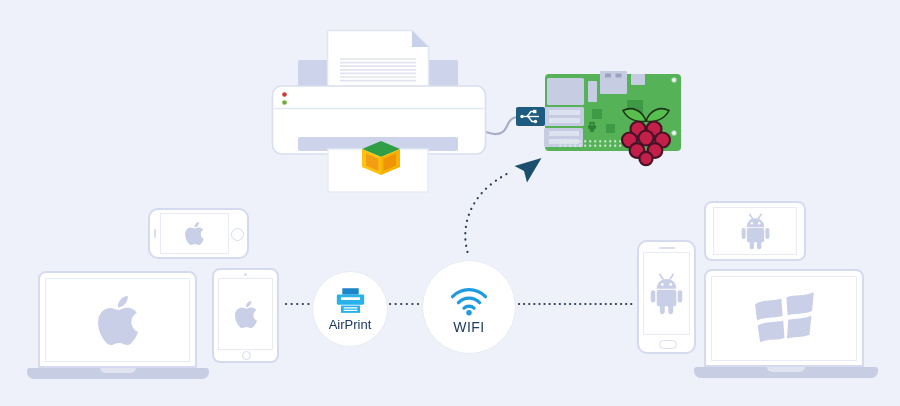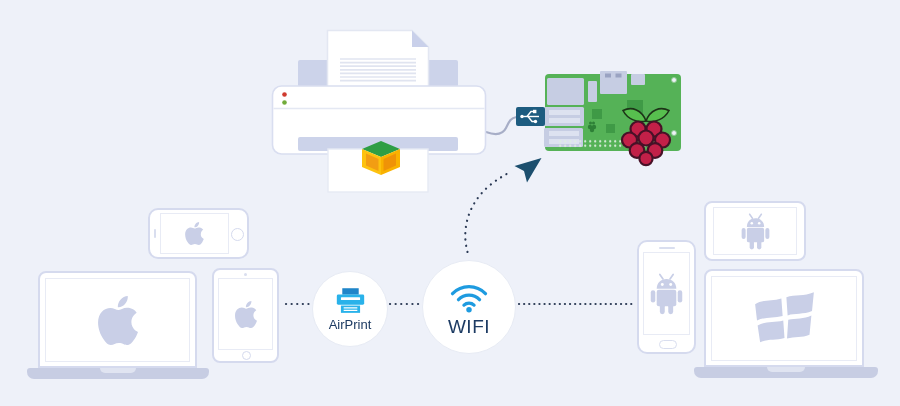--- a/index.html
+++ b/index.html
@@ -14,21 +14,21 @@
   .laptop-base{position:absolute;background:#c7cde3;border-radius:3px 3px 7px 7px;}
   .base-notch{position:absolute;left:50%;transform:translateX(-50%);top:0;background:#e0e4f1;border-radius:0 0 5px 5px;}
   .home-circle{position:absolute;border:1.5px solid #d5daee;border-radius:50%;background:#fff;}
   .speaker{position:absolute;background:#d9deef;border-radius:2px;}
   .cam-dot{position:absolute;background:#d9deef;border-radius:50%;}
   .home-oval{position:absolute;border:1.5px solid #d9deef;border-radius:5px;}
   
   .node{position:absolute;background:#fff;border:1px solid #e7ebf4;border-radius:50%;display:flex;flex-direction:column;align-items:center;justify-content:center;box-sizing:border-box;}
   .node-label{color:#1d3b63;line-height:1;}
   .airprint-label{font-size:13px;margin-top:4px;}
-  .wifi-label{font-size:19px;letter-spacing:0.5px;margin-top:4px;}
+  .wifi-label{font-size:14px;letter-spacing:0.5px;margin-top:4px;}
 </style>
 </head>
 <body>
 
 <svg width="0" height="0" style="position:absolute" aria-hidden="true">
   <defs>
     <symbol id="sym-apple" viewBox="0 0 814 1000">
       <path fill="#c9cfe7" d="M788.1 340.9c-5.8 4.5-108.2 62.2-108.2 190.5 0 148.4 130.3 200.9 134.2 202.2-.6 3.2-20.7 71.9-68.7 141.9-42.8 61.6-87.5 123.1-155.5 123.1s-85.5-39.5-164-39.5c-76.5 0-103.7 40.8-165.9 40.8s-105.6-57-155.5-127C46.7 790.7 0 663 0 541.8c0-194.4 126.4-297.5 250.8-297.5 66.1 0 121.2 43.4 162.7 43.4 39.5 0 101.1-46 176.3-46 28.5 0 130.9 2.6 198.3 99.2zm-234-181.5c31.1-36.9 53.1-88.1 53.1-139.3 0-7.1-.6-14.3-1.9-20.1-50.6 1.9-110.8 33.7-147.1 75.8-28.5 32.4-55.1 83.6-55.1 135.5 0 7.8 1.3 15.6 1.9 18.1 3.2.6 8.4 1.3 13.6 1.3 45.4 0 102.5-30.4 135.5-71.3z"></path>
     </symbol>
     <symbol id="sym-android" viewBox="0 0 100 120">

